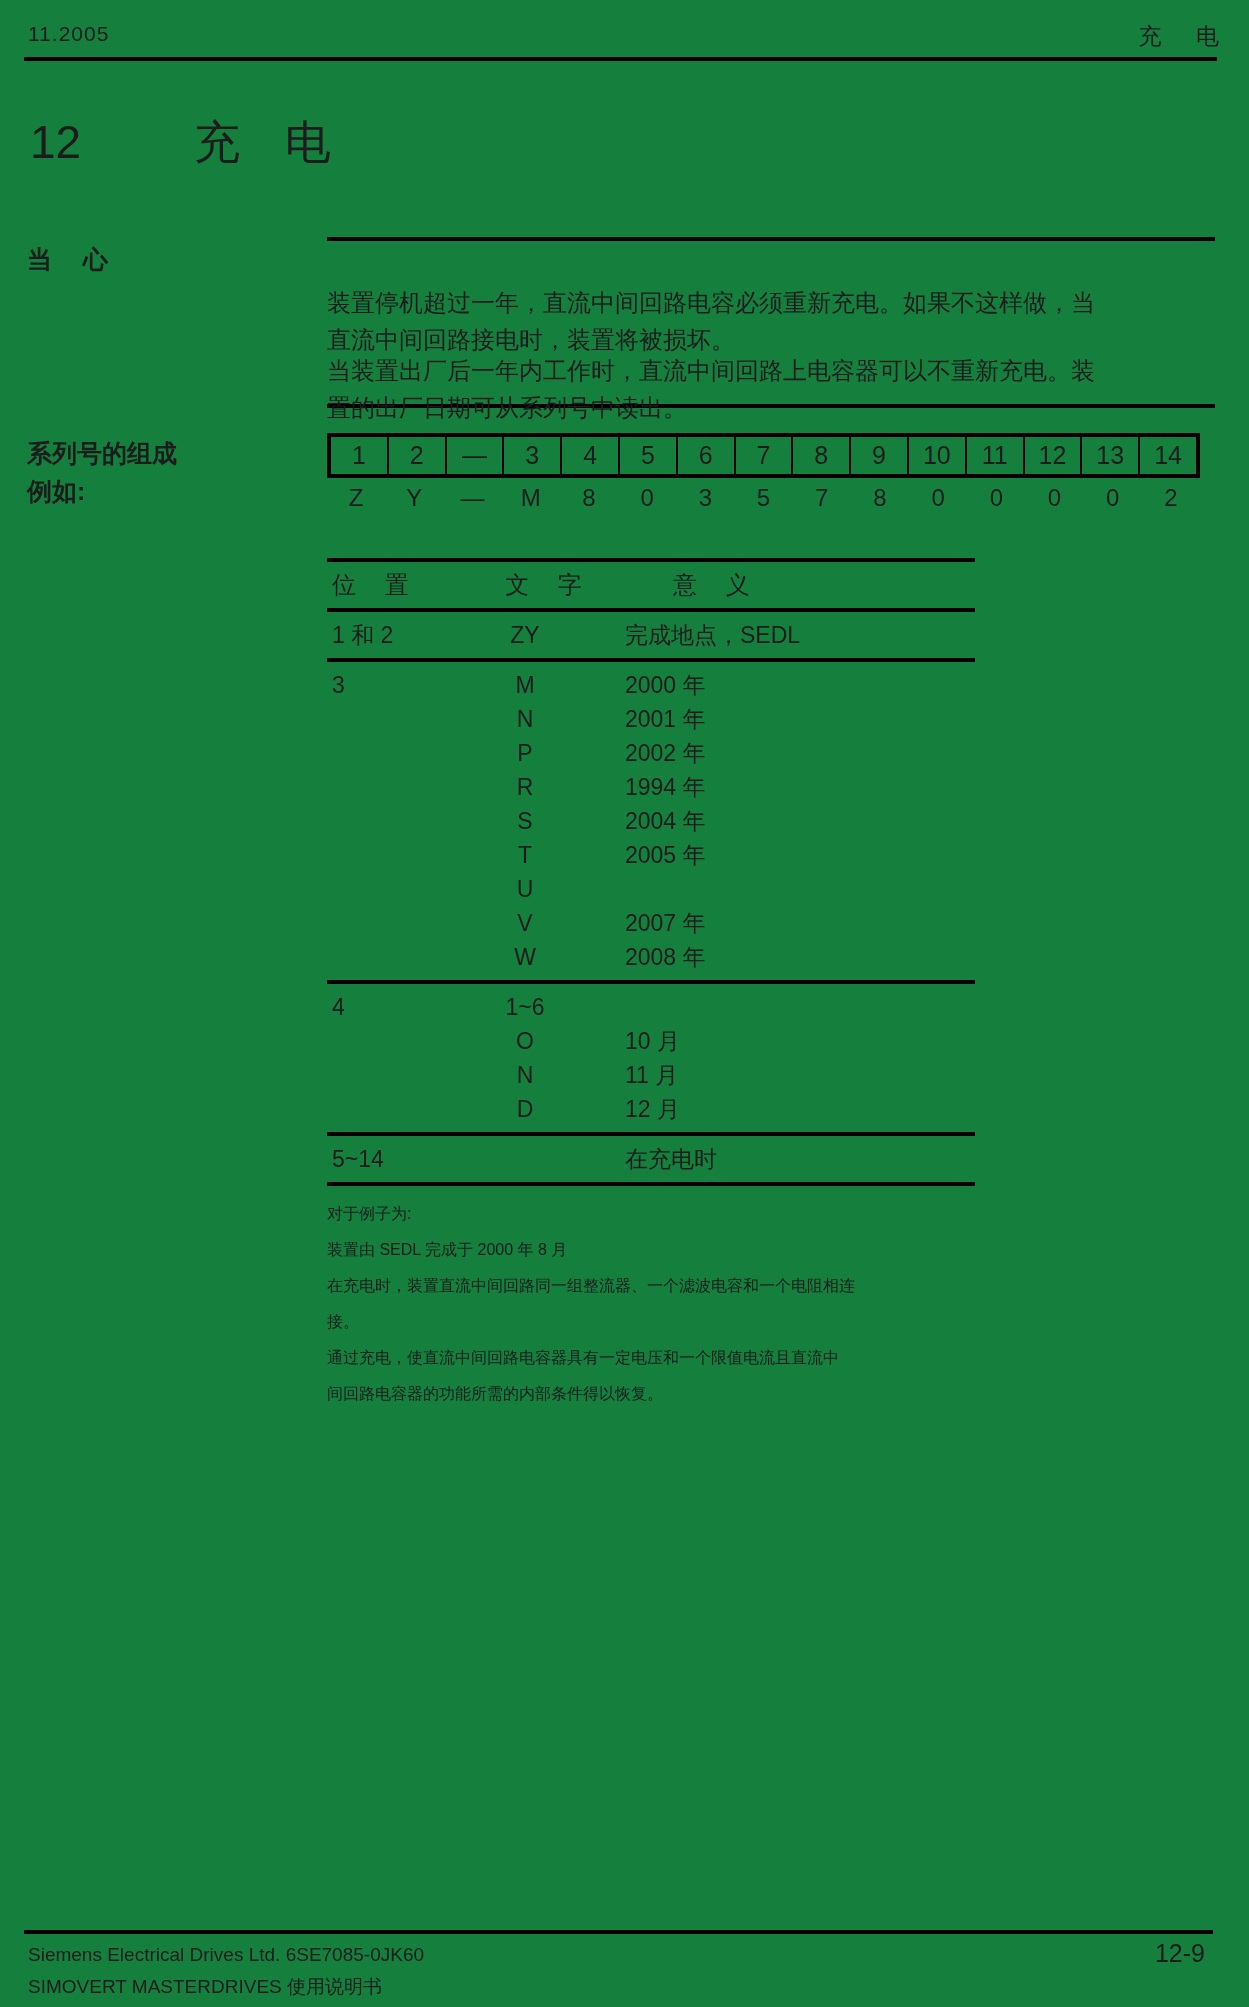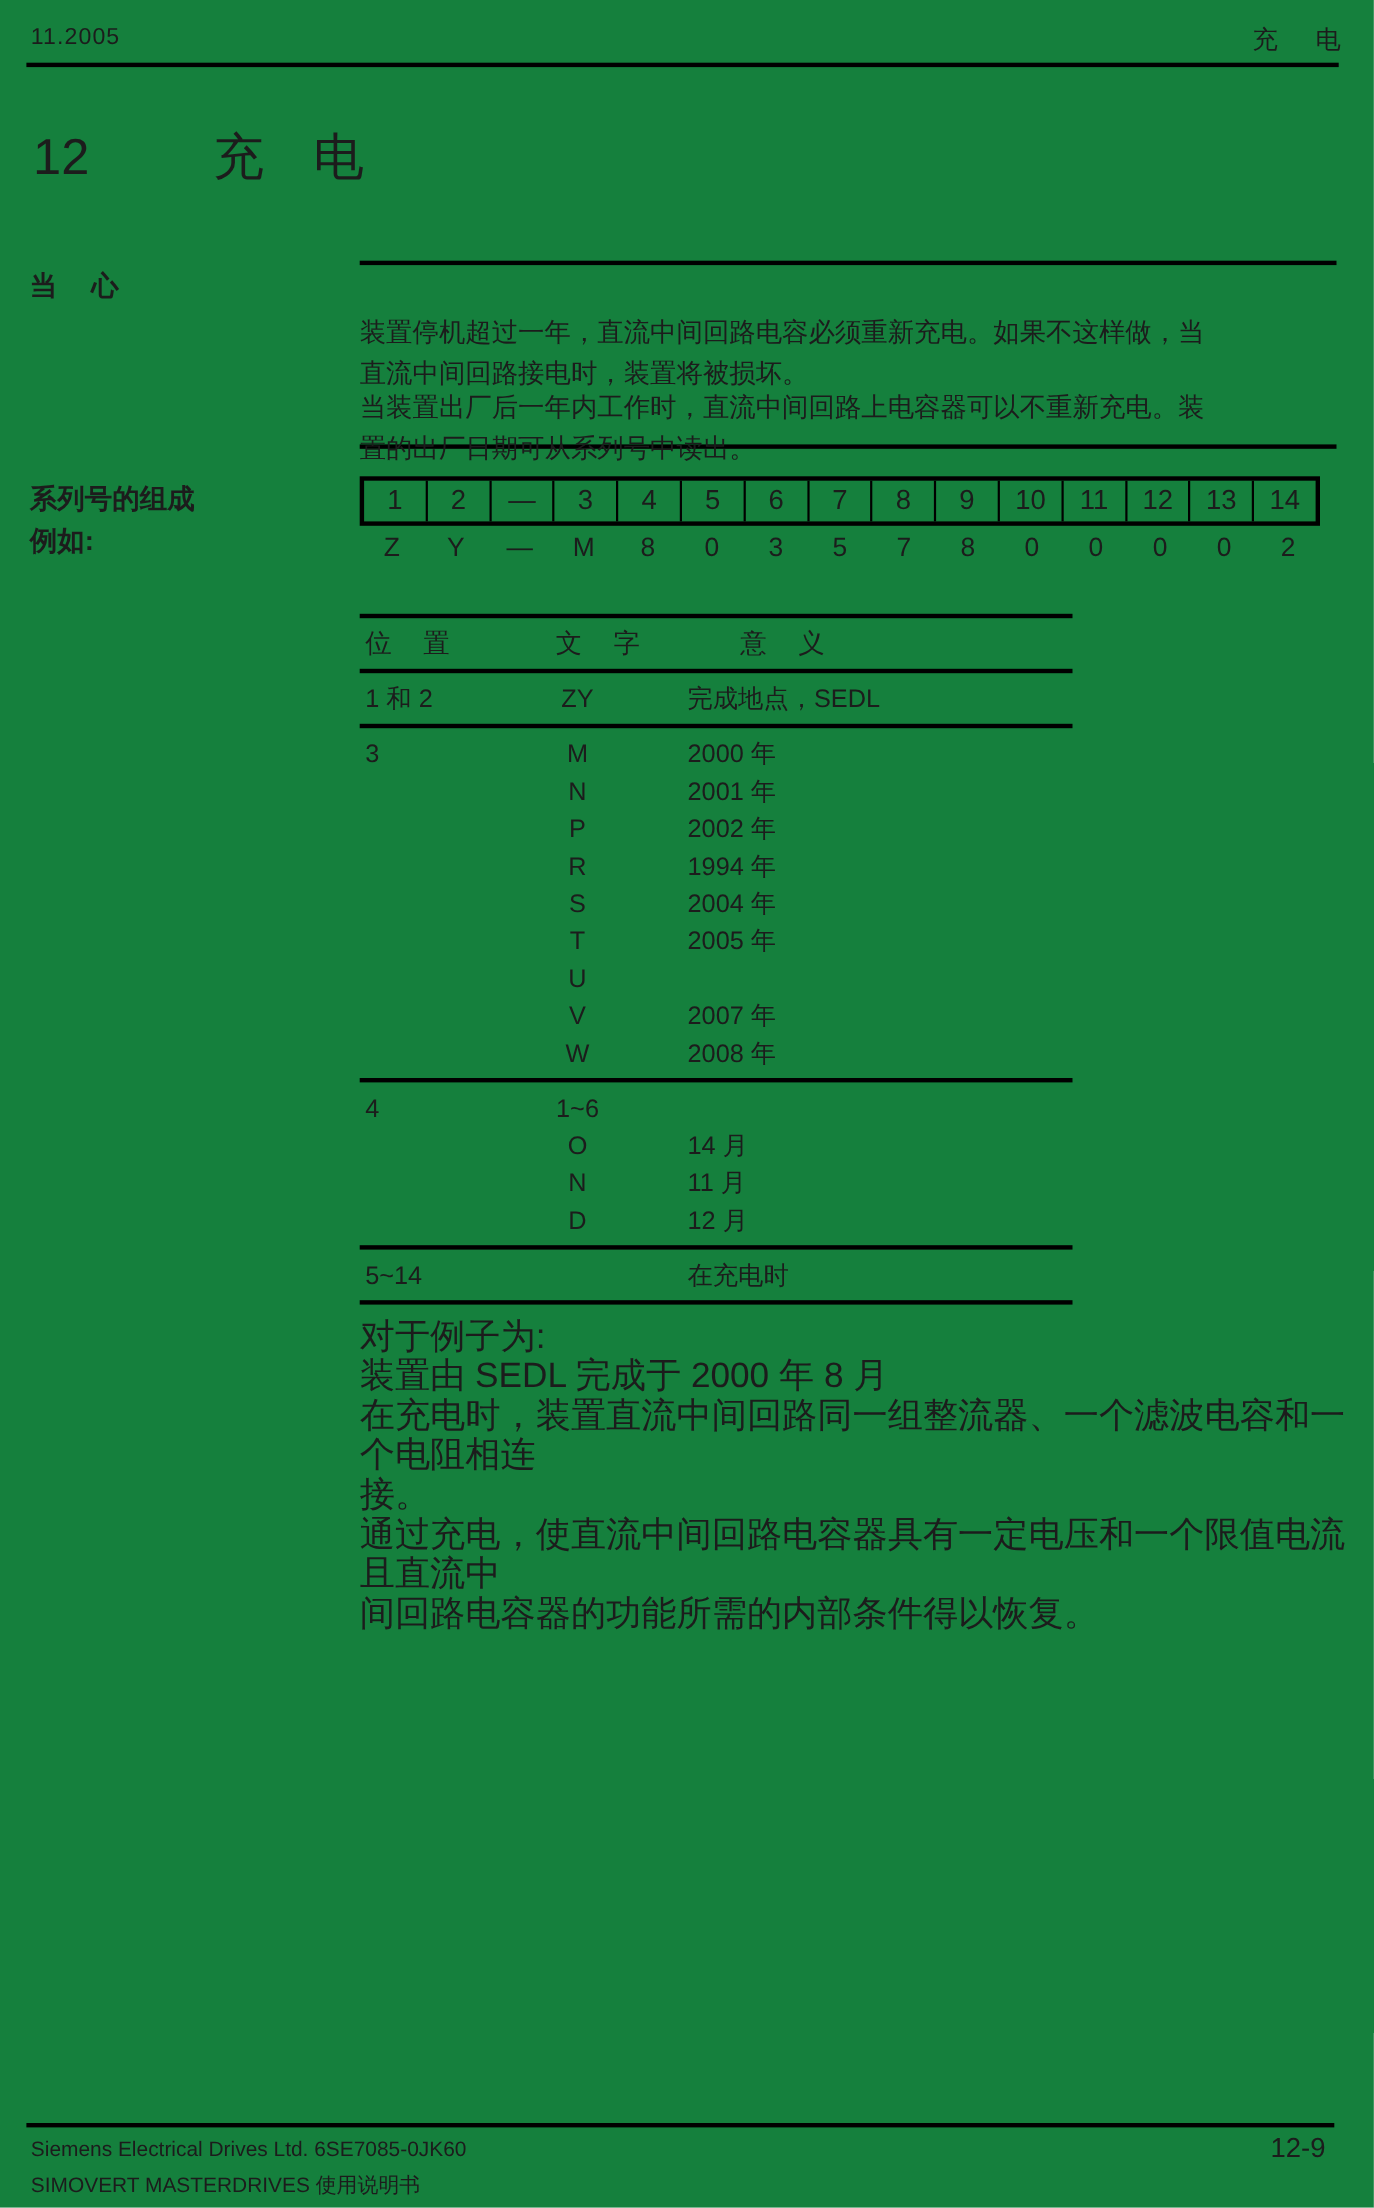--- a/index.html
+++ b/index.html
@@ -68,21 +68,21 @@
   }
   .hc { letter-spacing: 11px; }
   .col1 { padding-left: 5px; }
   .col2 { text-align: center; }
   .col3 { padding-left: 45px; }
   .tgroup { padding: 6px 0; }
   .tgroup + .tgroup { border-top: 4px solid #000; }
   .trow { display: grid; grid-template-columns: 143px 110px 1fr; line-height: 34px; }
 
   
-  .example-block { position: absolute; left: 327px; top: 1196px; width: 900px; font-size: 32px; line-height: 36px; }
+  .example-block { position: absolute; left: 327px; top: 1196px; width: 900px; font-size: 16px; line-height: 36px; }
   .xpara { white-space: pre-line; }
 
   
   .footer-rule { left: 24px; top: 1930px; width: 1189px; }
   .footer-company { position: absolute; left: 28px; top: 1944px; font-size: 19px; }
   .footer-product { position: absolute; left: 28px; top: 1974px; font-size: 19px; }
   .footer-page { position: absolute; right: 44px; top: 1939px; font-size: 25px; }
 </style>
 </head>
 <body>
@@ -206,21 +206,21 @@
           </div>
         </div>
         <div class="tgroup">
           <div class="trow">
             <div class="col1">4</div>
             <div class="col2">1~6</div>
           </div>
           <div class="trow">
             <div class="col1"></div>
             <div class="col2">O</div>
-            <div class="col3">14 月</div>
+            <div class="col3">10 月</div>
           </div>
           <div class="trow">
             <div class="col1"></div>
             <div class="col2">N</div>
             <div class="col3">11 月</div>
           </div>
           <div class="trow">
             <div class="col1"></div>
             <div class="col2">D</div>
             <div class="col3">12 月</div>

